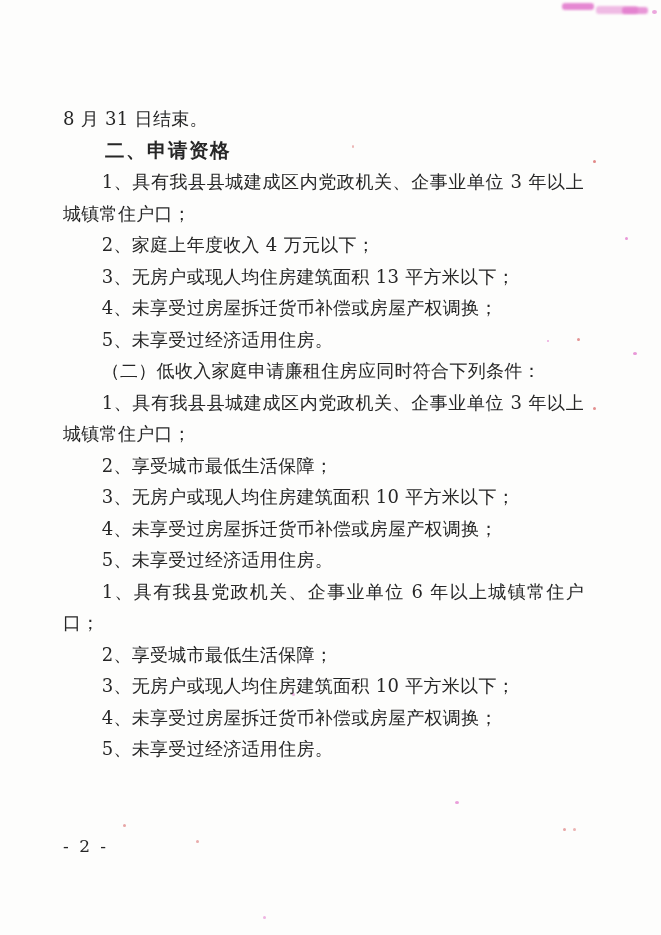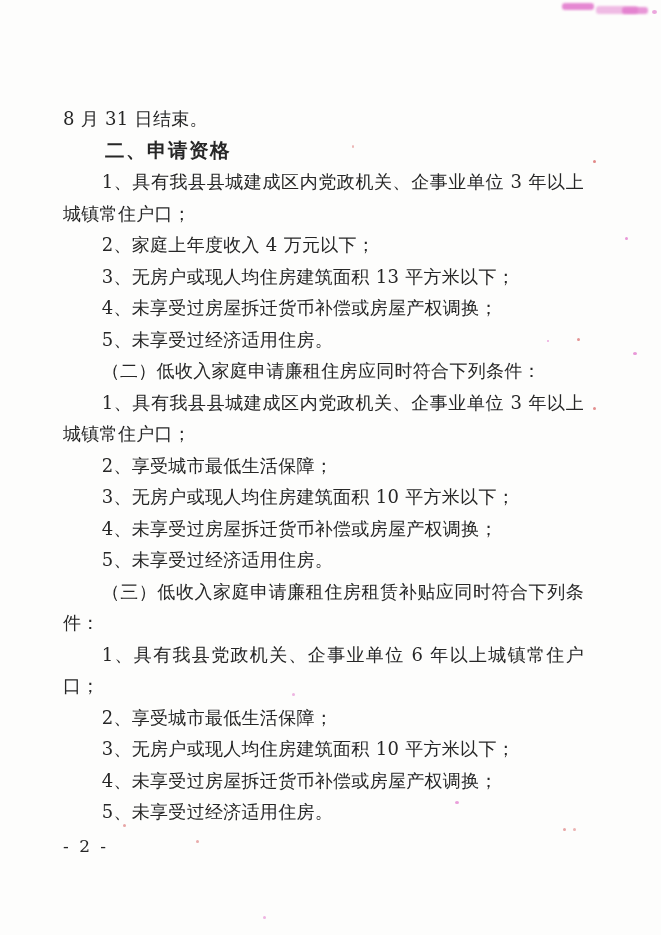--- a/index.html
+++ b/index.html
@@ -79,21 +79,20 @@
     <p class="line para">4、未享受过房屋拆迁货币补偿或房屋产权调换；</p>
     <p class="line para">5、未享受过经济适用住房。</p>
 
     <p class="line para">（二）低收入家庭申请廉租住房应同时符合下列条件：</p>
     <p class="line para">1、具有我县县城建成区内党政机关、企事业单位 3 年以上城镇常住户口；</p>
     <p class="line para">2、享受城市最低生活保障；</p>
     <p class="line para">3、无房户或现人均住房建筑面积 10 平方米以下；</p>
     <p class="line para">4、未享受过房屋拆迁货币补偿或房屋产权调换；</p>
     <p class="line para">5、未享受过经济适用住房。</p>
 
-    <p class="line para">（三）低收入家庭申请廉租住房租赁补贴应同时符合下列条件：</p>
     <p class="line para">1、具有我县党政机关、企事业单位 6 年以上城镇常住户口；</p>
     <p class="line para">2、享受城市最低生活保障；</p>
     <p class="line para">3、无房户或现人均住房建筑面积 10 平方米以下；</p>
     <p class="line para">4、未享受过房屋拆迁货币补偿或房屋产权调换；</p>
     <p class="line para">5、未享受过经济适用住房。</p>
 
   </div>
 
   <div class="page-number">- 2 -</div>
 

